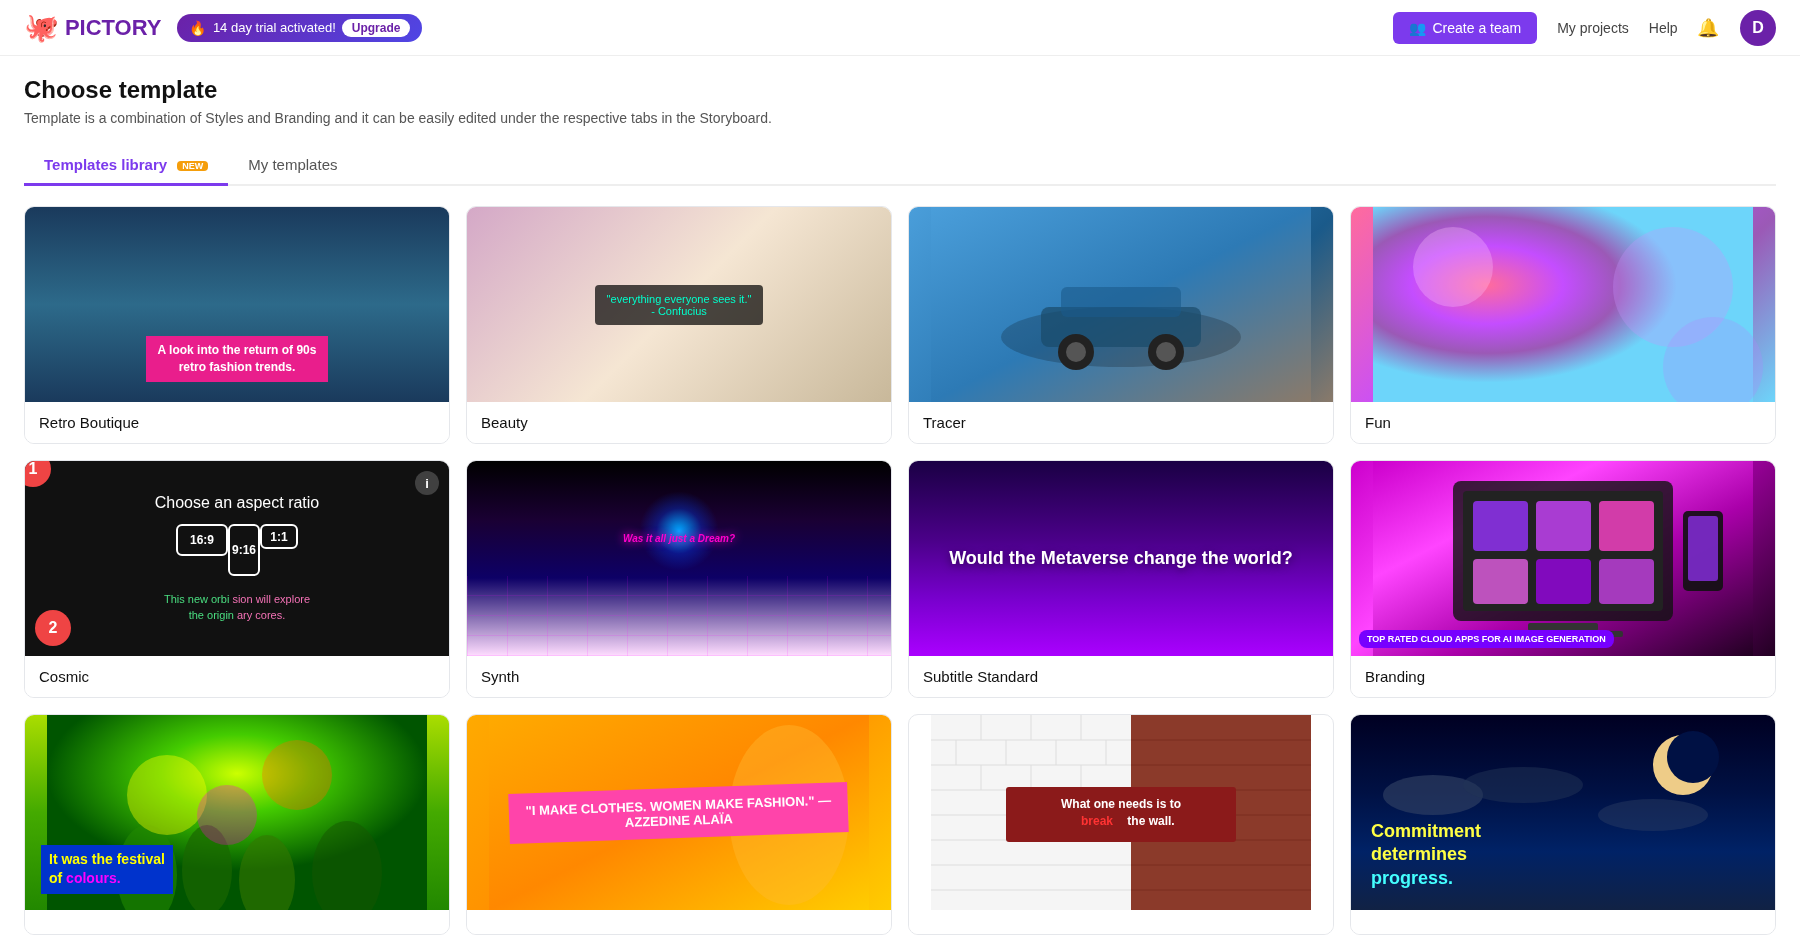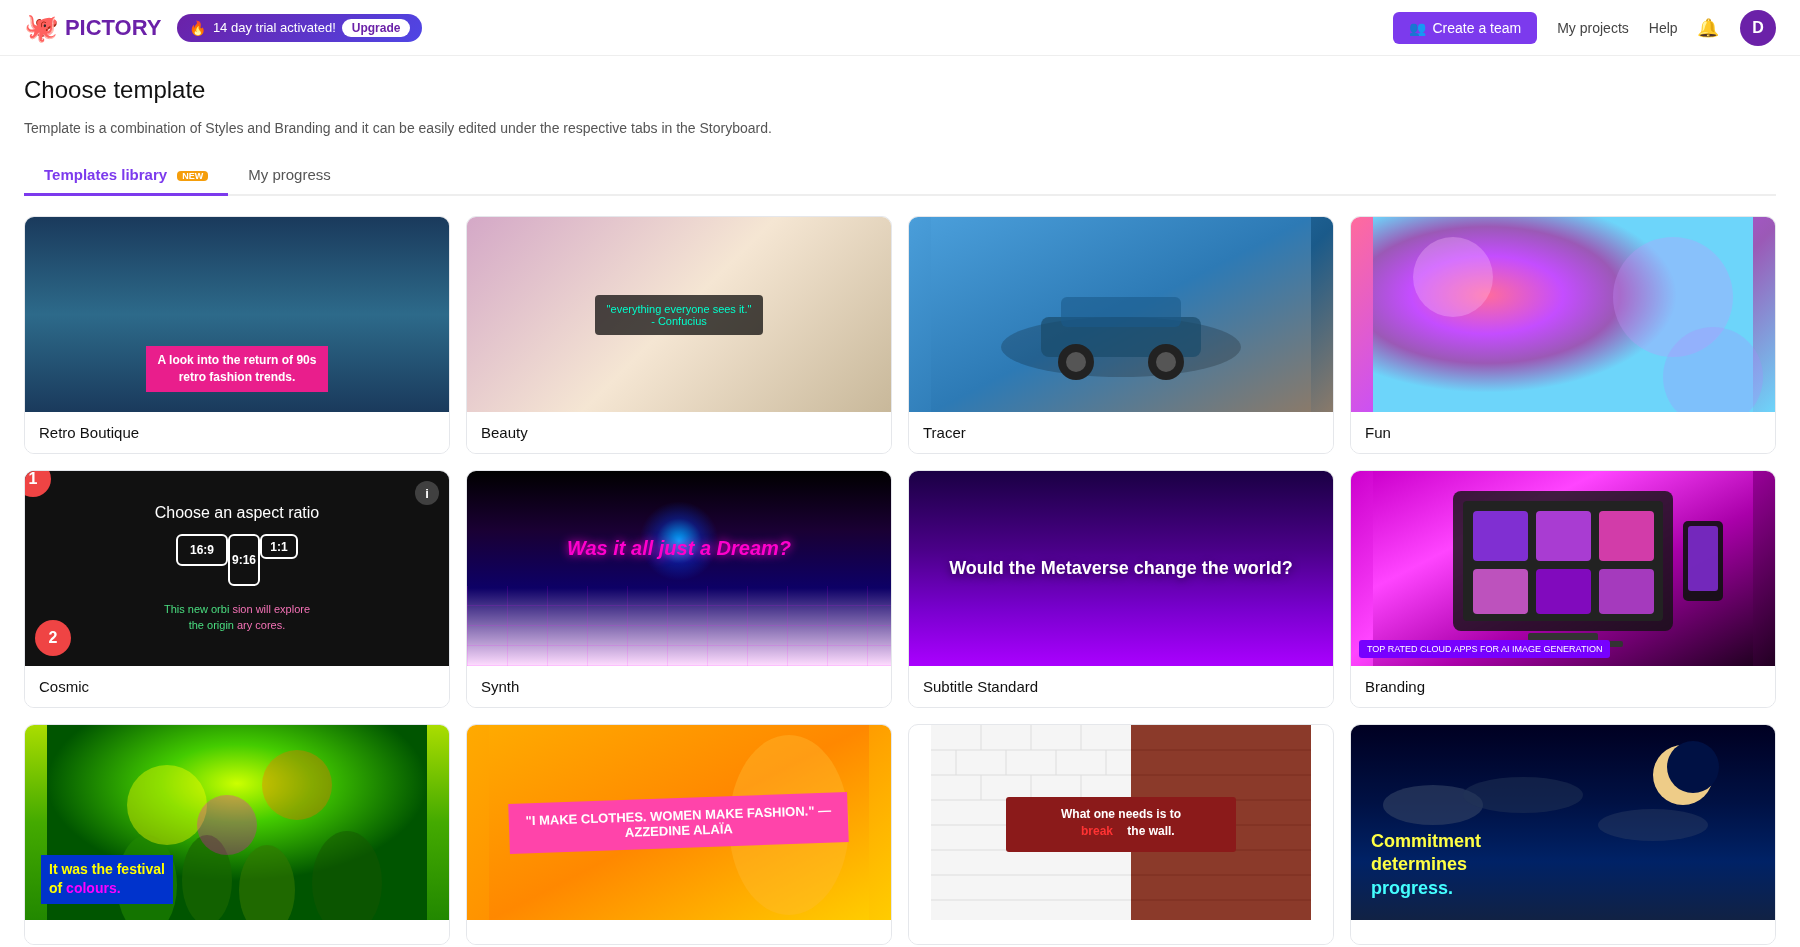--- a/index.html
+++ b/index.html
@@ -36,21 +36,21 @@
     .nav-link { font-size: 14px; color: #444; cursor: pointer; text-decoration: none; }
     .bell-icon { font-size: 18px; cursor: pointer; color: #444; }
     .avatar {
       width: 36px; height: 36px; border-radius: 50%;
       background: #6b21a8; color: white; display: flex; align-items: center;
       justify-content: center; font-weight: 600; font-size: 16px; cursor: pointer;
     }
 
     
     .page { padding: 20px 24px; }
-    .page-title { font-size: 24px; font-weight: 400; color: #111; margin-bottom: 16px; }
+    .page-title { font-size: 24px; font-weight: 700; color: #111; margin-bottom: 6px; }
     .page-subtitle { font-size: 14px; color: #555; margin-bottom: 20px; }
 
     
     .tabs { display: flex; align-items: center; gap: 0; border-bottom: 2px solid #eee; margin-bottom: 20px; }
     .tab {
       padding: 10px 20px; font-size: 15px; cursor: pointer; color: #555;
       border-bottom: 3px solid transparent; margin-bottom: -2px; position: relative;
     }
     .tab.active { color: #7c3aed; border-bottom-color: #7c3aed; font-weight: 600; }
     .new-badge {
@@ -146,21 +146,21 @@
       background: linear-gradient(180deg, #000 0%, #1a0033 30%, #0d0066 60%, #ff00ff22 100%);
       display: flex; align-items: center; justify-content: center; flex-direction: column;
       position: relative;
     }
     .synth-grid {
       position: absolute; bottom: 0; left: 0; right: 0; height: 80px;
       background: repeating-linear-gradient(0deg, #ff00ff44 0px, transparent 1px, transparent 20px),
                   repeating-linear-gradient(90deg, #ff00ff44 0px, transparent 1px, transparent 40px);
     }
     .synth-text {
-      color: #ff00cc; font-size: 20px; font-style: italic; font-weight: 600;
+      color: #ff00cc; font-size: 10px; font-style: italic; font-weight: 600;
       text-shadow: 0 0 10px #ff00cc; z-index: 2; margin-bottom: 40px;
     }
     .synth-light {
       position: absolute; top: 30px; left: 50%; transform: translateX(-50%);
       width: 80px; height: 80px;
       background: radial-gradient(ellipse, #00aaff 0%, #0044ff55 40%, transparent 70%);
       border-radius: 50%;
     }
 
     .thumb-metaverse {
@@ -171,22 +171,22 @@
       color: white; font-size: 18px; font-weight: 700; text-align: center;
       text-shadow: 0 2px 8px rgba(0,0,0,0.5); padding: 0 20px;
     }
 
     .thumb-techhead {
       background: linear-gradient(135deg, #cc00cc 0%, #ff44ff 30%, #aa00aa 60%, #220022 100%);
       display: flex; align-items: flex-end; justify-content: flex-start;
       padding: 8px;
     }
     .techhead-label {
-      background: #7700ff; color: white; font-size: 9px; font-weight: 400;
-      padding: 4px 8px; border-radius: 3px;
+      background: #7700ff; color: white; font-size: 9px; font-weight: 700;
+      padding: 4px 8px; border-radius: 8px;
     }
 
     .thumb-fashion {
       background: linear-gradient(135deg, #ffaa00 0%, #ff8800 50%, #ffcc00 100%);
       display: flex; align-items: center; justify-content: center;
     }
     .fashion-quote {
       background: #ff44aa; color: white; font-size: 13px; font-weight: 700;
       padding: 10px 16px; text-align: center; transform: rotate(-2deg);
       max-width: 80%;
@@ -240,21 +240,21 @@
 <div class="page">
   <h1 class="page-title">Choose template</h1>
   <p class="page-subtitle">Template is a combination of Styles and Branding and it can be easily edited under the respective tabs in the Storyboard.</p>
 
   <div class="tabs">
     <div class="tab active">
       <span>Templates library</span>
       <span class="new-badge">NEW</span>
     </div>
     <div class="tab">
-      <span>My progress</span>
+      <span>My templates</span>
     </div>
   </div>
 
   <div class="templates-grid">
 
     <div class="template-card">
       <div class="template-thumb thumb-retro">
         <div class="thumb-retro-text">A look into the return of 90s<br>retro fashion trends.</div>
       </div>
       <div class="template-label">Retro Boutique</div>

